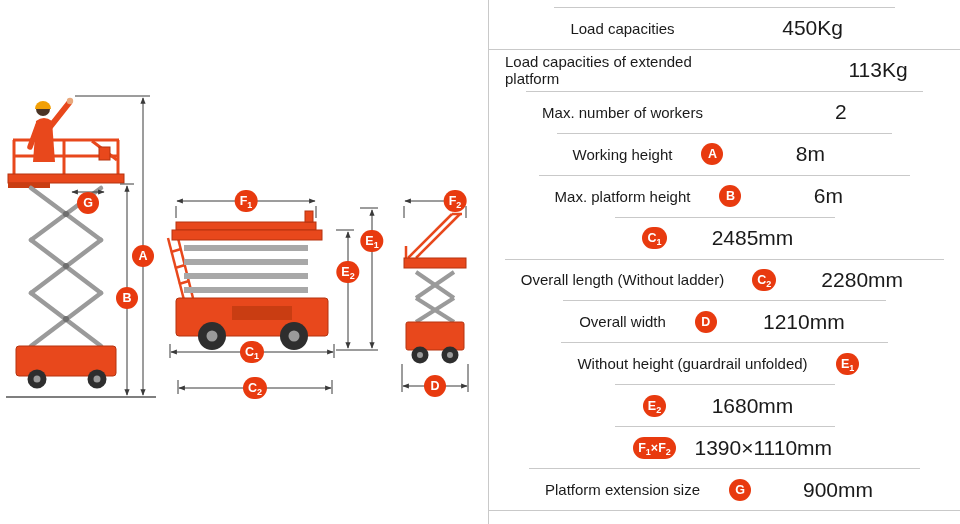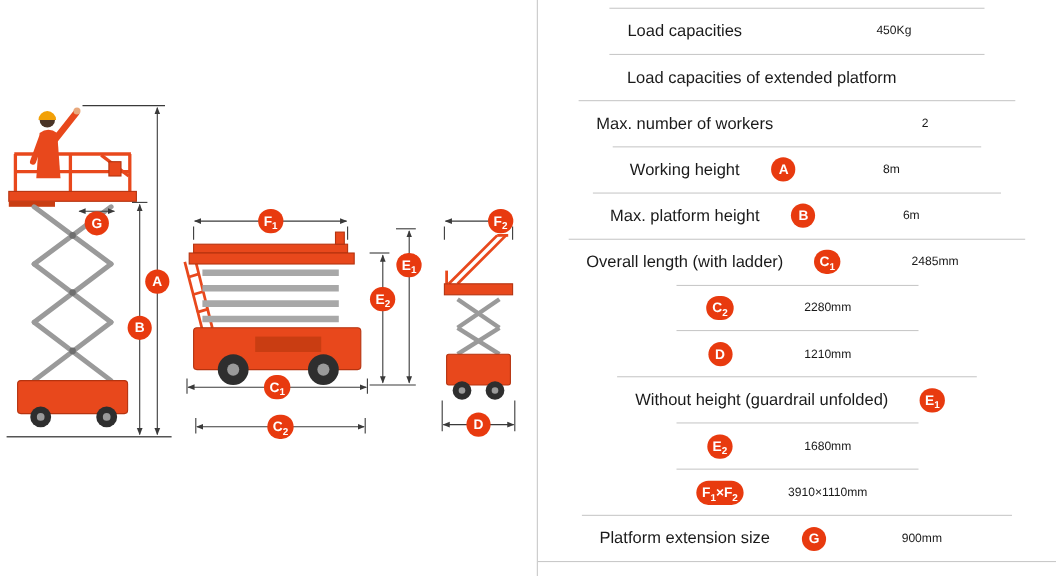--- a/index.html
+++ b/index.html
@@ -35,21 +35,21 @@
   .table-wrap {
     flex:1; height:524px;
     border-left:1px solid #c9c9c9;
     padding:7px 0 13px;
     display:flex; flex-direction:column;
   }
   .spec-rows { flex:1; display:flex; flex-direction:column; border-bottom:1px solid #c9c9c9;align-items:center; }
   .spec-row { flex:1; display:flex; align-items:center; border-top:1px solid #c9c9c9; }
   .spec-label { flex:1; padding-left:16px; font-size:15px; }
   .spec-badge-cell { width:80px; display:flex; justify-content:center; align-items:center; }
-  .spec-value { width:140px; text-align:center; font-size:11px; padding-right:24px; }
+  .spec-value { width:140px; text-align:center; font-size:21px; padding-right:24px; }
 </style>
 </head>
 <body style="--accent: #e83a0f; --machine: #e8481c;">
 
 <div class="page">
 
   <div class="diagram-panel">
     <svg class="lift-svg" width="488" height="524" viewBox="0 0 488 524">
       <defs>
         <marker id="ar" viewBox="0 0 10 10" refX="9" refY="5" markerWidth="6.5" markerHeight="6.5" orient="auto-start-reverse">
@@ -211,20 +211,21 @@
       <span class="dim-badge" style="visibility: hidden;"></span>
     </div>
     <div class="spec-value">450Kg</div>
   </div>
 
   <div class="spec-row">
     <div class="spec-label">Load capacities of extended platform</div>
     <div class="spec-badge-cell">
       <span class="dim-badge" style="visibility: hidden;"></span>
     </div>
+    <div class="spec-value">113Kg</div>
   </div>
 
   <div class="spec-row">
     <div class="spec-label">Max. number of workers</div>
     <div class="spec-badge-cell">
       <span class="dim-badge" style="visibility: hidden;"></span>
     </div>
     <div class="spec-value">2</div>
   </div>
 
@@ -238,35 +239,36 @@
 
   <div class="spec-row">
     <div class="spec-label">Max. platform height</div>
     <div class="spec-badge-cell">
       <span class="dim-badge">B</span>
     </div>
     <div class="spec-value">6m</div>
   </div>
 
   <div class="spec-row">
-    <div class="spec-label">Overall length (with ladder)</div>
     <div class="spec-badge-cell">
       <span class="dim-badge">C<sub>1</sub></span>
     </div>
     <div class="spec-value">2485mm</div>
   </div>
 
   <div class="spec-row">
+    <div class="spec-label">Overall length (Without ladder)</div>
     <div class="spec-badge-cell">
       <span class="dim-badge">C<sub>2</sub></span>
     </div>
     <div class="spec-value">2280mm</div>
   </div>
 
   <div class="spec-row">
+    <div class="spec-label">Overall width</div>
     <div class="spec-badge-cell">
       <span class="dim-badge">D</span>
     </div>
     <div class="spec-value">1210mm</div>
   </div>
 
   <div class="spec-row">
     <div class="spec-label">Without height (guardrail unfolded)</div>
     <div class="spec-badge-cell">
       <span class="dim-badge">E<sub>1</sub></span>
@@ -277,21 +279,21 @@
     <div class="spec-badge-cell">
       <span class="dim-badge">E<sub>2</sub></span>
     </div>
     <div class="spec-value">1680mm</div>
   </div>
 
   <div class="spec-row">
     <div class="spec-badge-cell">
       <span class="dim-badge">F<sub>1</sub>×F<sub>2</sub></span>
     </div>
-    <div class="spec-value">3910×1110mm</div>
+    <div class="spec-value">1390×1110mm</div>
   </div>
 
   <div class="spec-row">
     <div class="spec-label">Platform extension size</div>
     <div class="spec-badge-cell">
       <span class="dim-badge">G</span>
     </div>
     <div class="spec-value">900mm</div>
   </div>
 </div>

